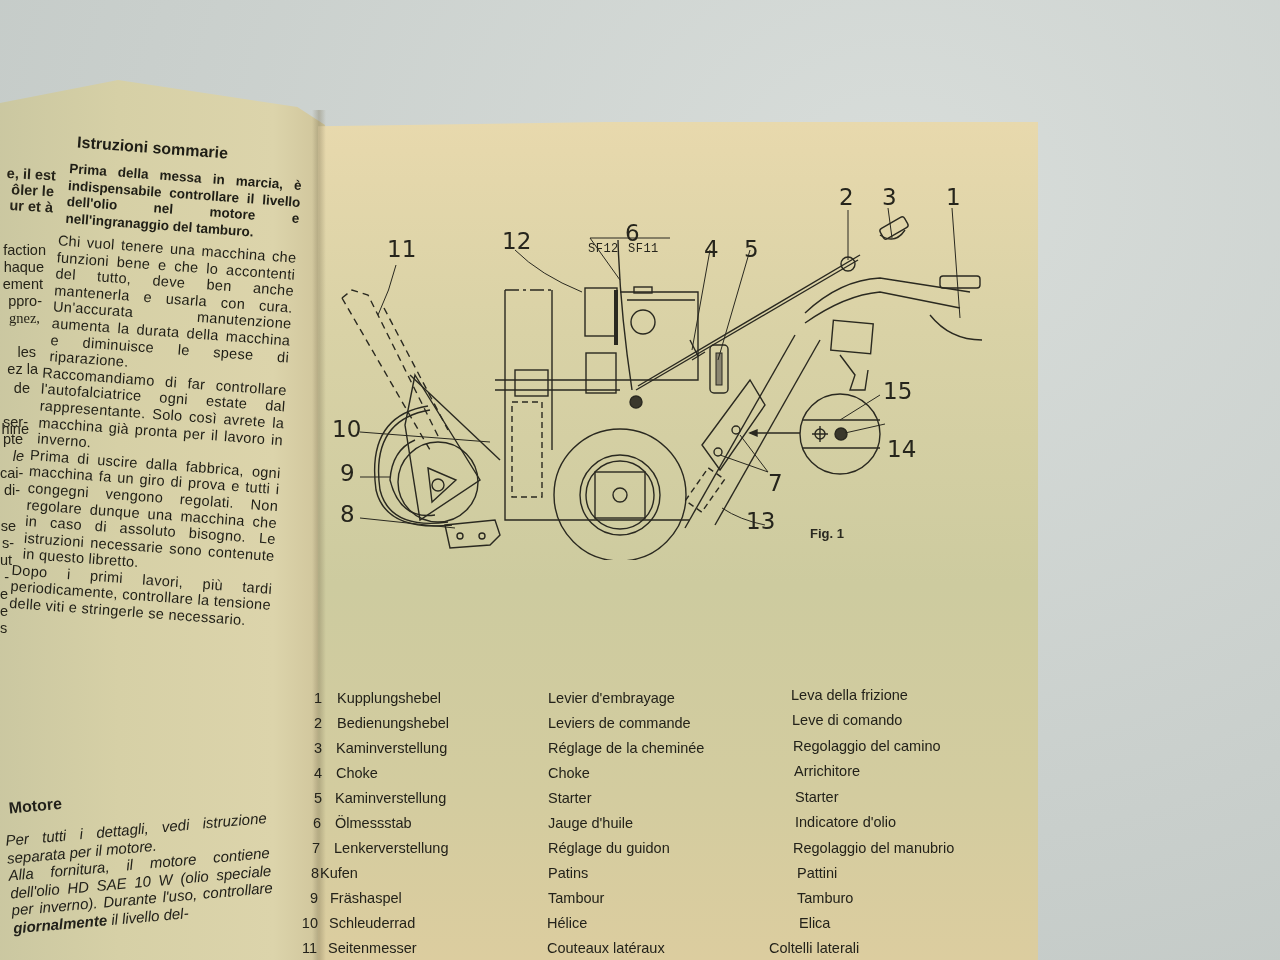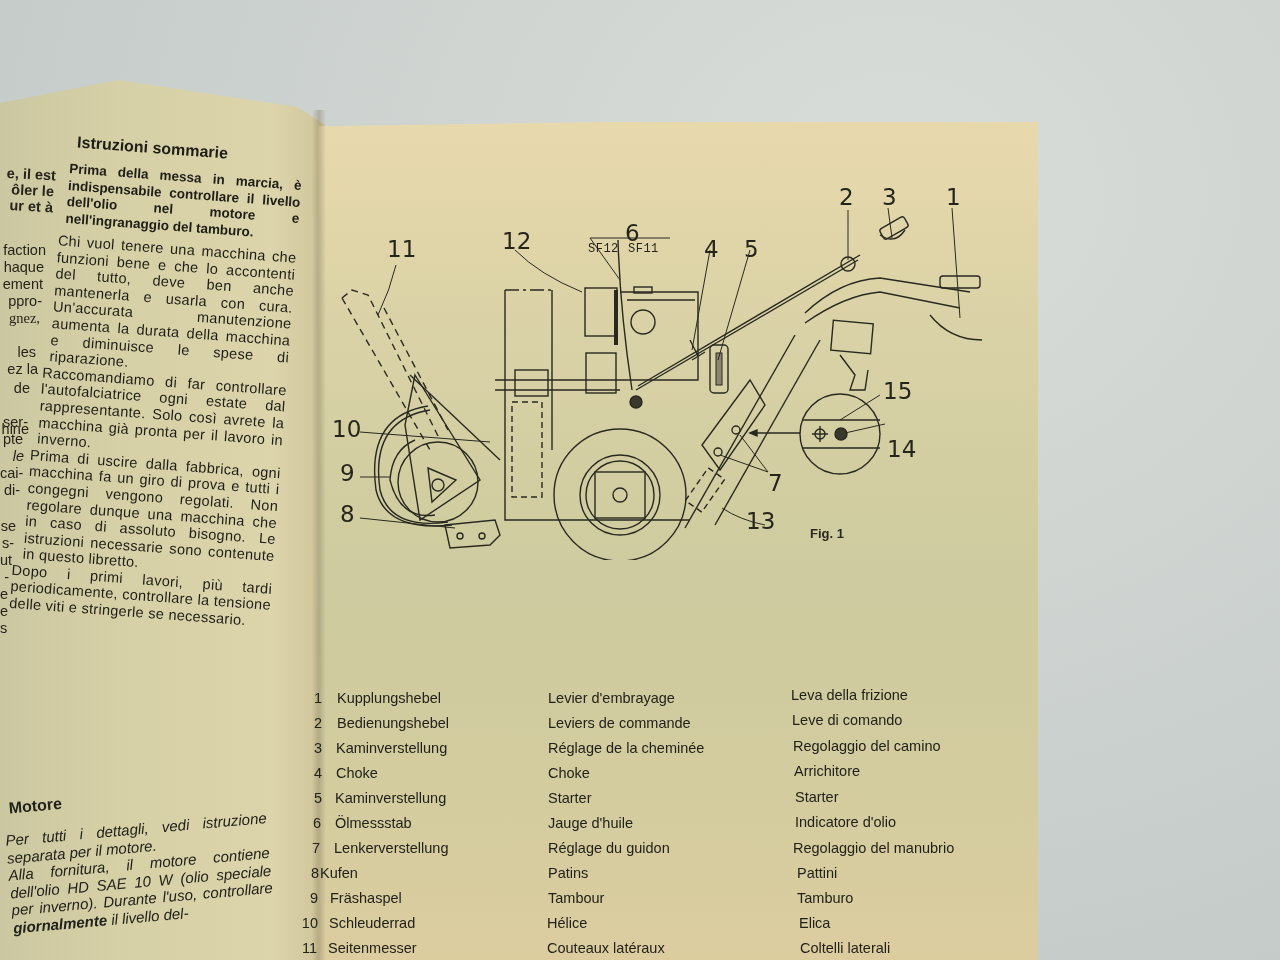--- a/index.html
+++ b/index.html
@@ -312,15 +312,15 @@
   <div class="legend-row">
     <span class="num" style="left:-4px;">10</span>
     <span style="left:29px;">Schleuderrad</span>
     <span style="left:247px;">Hélice</span>
     <span style="left:499px;">Elica</span>
   </div>
   <div class="legend-row">
     <span class="num" style="left:-5px;">11</span>
     <span style="left:28px;">Seitenmesser</span>
     <span style="left:247px;">Couteaux latéraux</span>
-    <span style="left:500px;">Coltelli laterali</span>
+    <span style="left:469px;">Coltelli laterali</span>
   </div>
 </div>
 
 </body></html>

